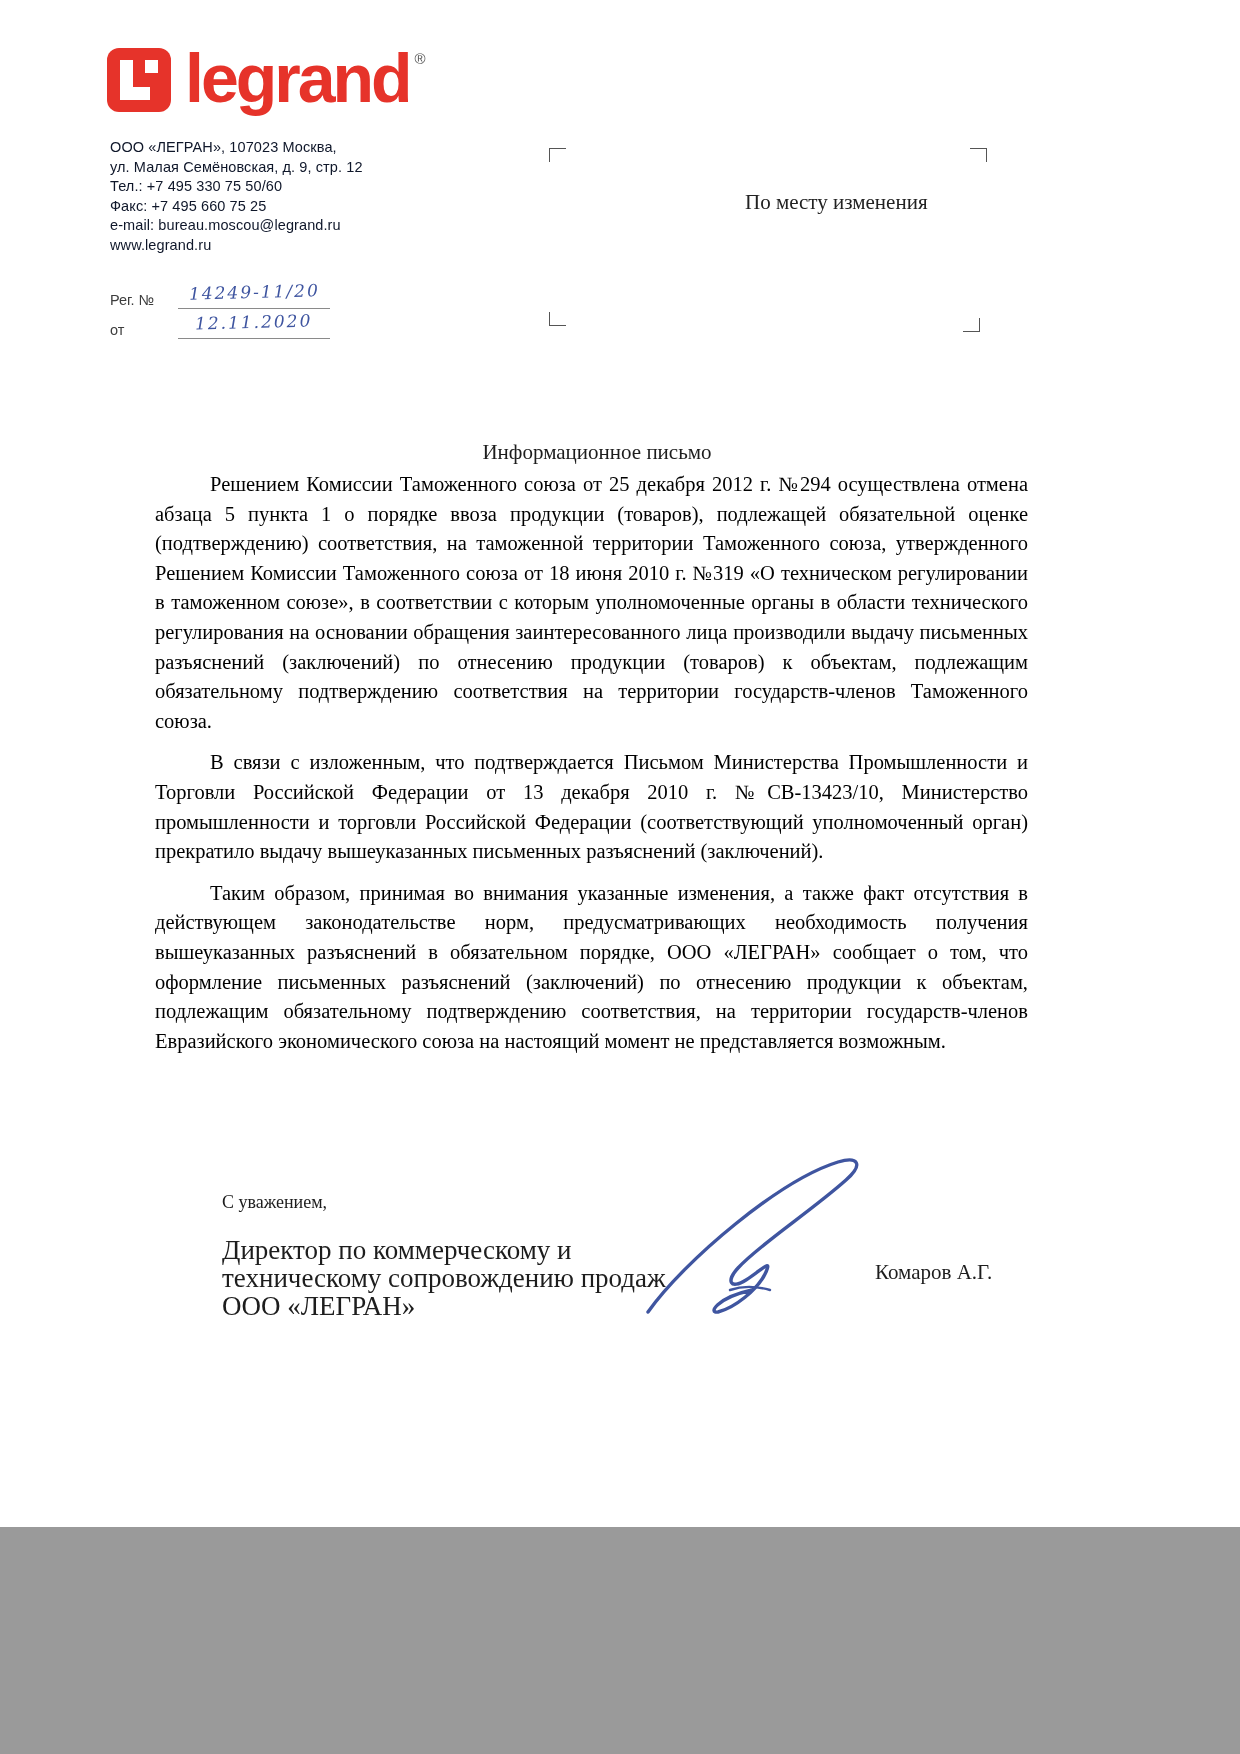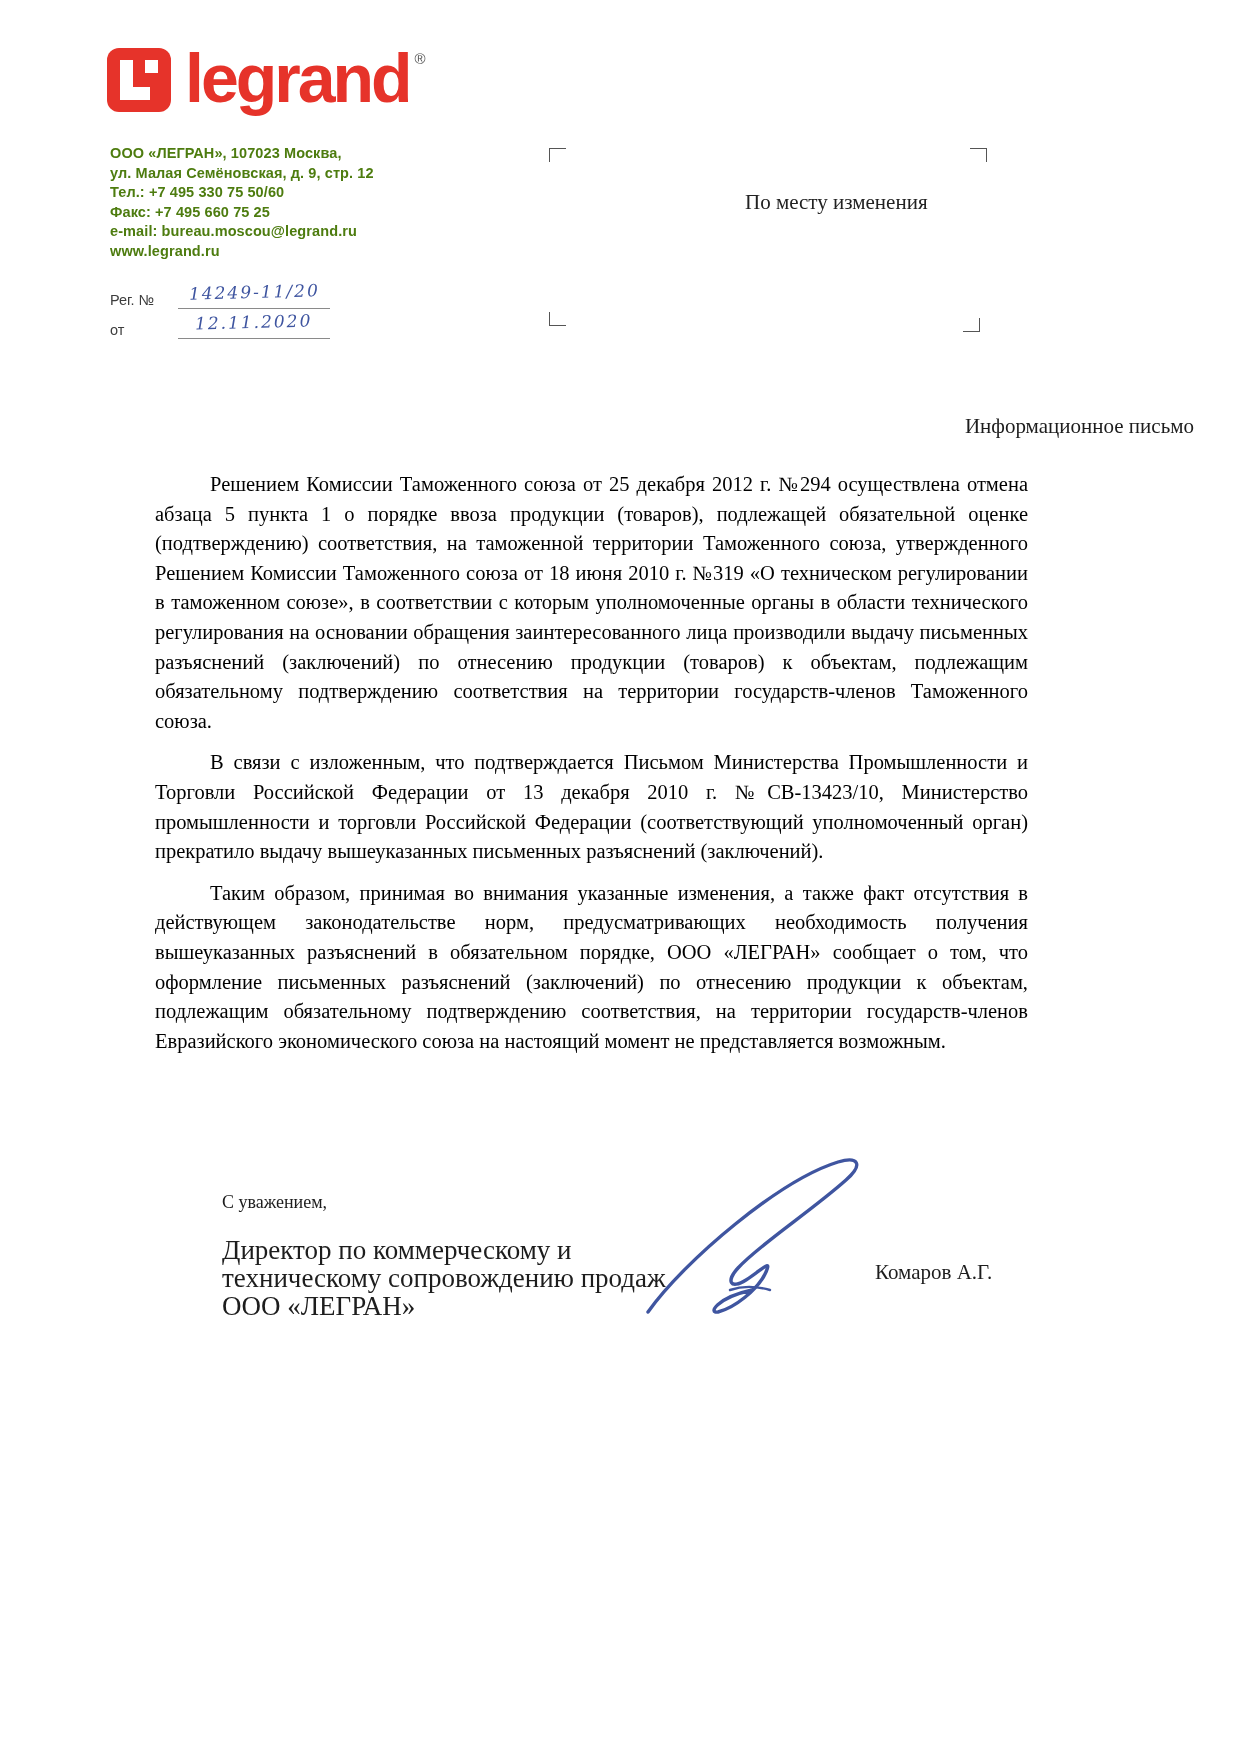--- a/index.html
+++ b/index.html
@@ -1,18 +1,18 @@
 <!DOCTYPE html>
 <html><head>
 <meta charset="utf-8">
 <style>
   html,body { margin:0; padding:0; background:#9a9a9a; }
   .page {
     position:relative;
-    width:1240px; height:1754px;
+    width:1240px; height:1527px;
     margin:0 auto;
     background:#ffffff;
     font-family:"Liberation Serif", serif;
     color:#1d1d1d;
     overflow:hidden;
   }
 
   
   .logo { position:absolute; left:107px; top:48px; display:flex; align-items:flex-start; }
   .logo-mark {
@@ -42,26 +42,25 @@
   }
   .logo-reg {
     font-family:"Liberation Sans", sans-serif;
     color:#555;
     font-size:15px;
     margin-left:5px;
     margin-top:2px;
   }
 
   .company-info {
-    position:absolute; left:110px; top:144px;
+    position:absolute; left:110px; top:138px;
     font-family:"Liberation Sans", sans-serif;
     font-size:14.5px; line-height:19.5px;
-    color:#4d7c0f;
+    color:#0f172a;
     letter-spacing:.1px;
-    font-weight:bold;
   }
   .company-info span { display:block; }
 
   
   .corner { position:absolute; width:16px; height:13px; }
   .c-tl { left:549px; top:148px; border-top:1.5px solid #555; border-left:1.5px solid #555; }
   .c-tr { left:970px; top:148px; border-top:1.5px solid #555; border-right:1.5px solid #555; }
   .c-bl { left:549px; top:312px; border-bottom:1.5px solid #555; border-left:1.5px solid #555; }
   .c-br { left:963px; top:318px; border-bottom:1.5px solid #555; border-right:1.5px solid #555; }
 
@@ -90,22 +89,22 @@
     color:#3f55a0;
     font-size:17px;
     letter-spacing:2px;
     display:inline-block;
     transform:rotate(-1.5deg);
     white-space:nowrap;
   }
 
   
   .letter-title {
-    position:absolute; left:0; top:414px; width:1194px;
-    text-align:right;
+    position:absolute; left:0; top:440px; width:1194px;
+    text-align:center;
     font-size:21px; color:#1d1d1d;font-family:Liberation Serif, serif;
   }
   .letter-body {
     position:absolute; left:155px; top:470px; width:873px;
     font-size:20.5px; line-height:29.6px;
     text-align:justify;
     color:#000000;
   }
   .letter-body p { margin:0 0 12px 0; text-indent:55px; }
 

